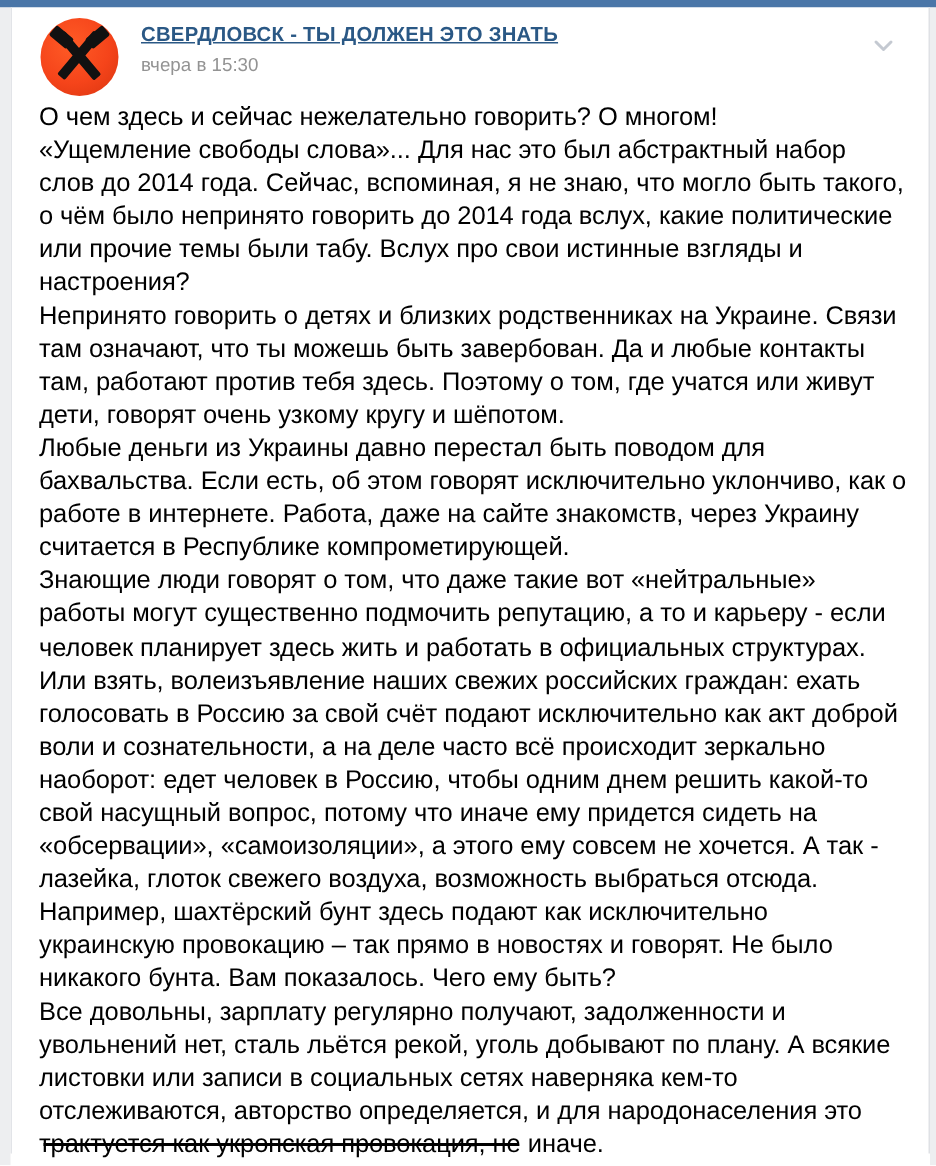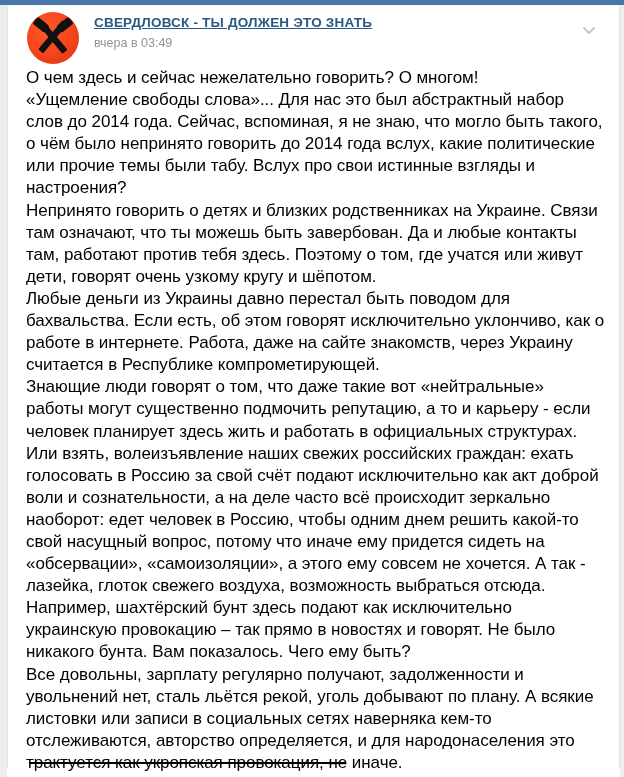--- a/index.html
+++ b/index.html
@@ -166,21 +166,21 @@
 
             <rect x="6.5" y="8.5" width="15" height="8.5" rx="1.5" transform="rotate(40 14 12.7)"></rect>
 
             <rect x="30.5" y="8.5" width="15" height="8.5" rx="1.5" transform="rotate(-40 38 12.7)"></rect>
           </g>
         </svg>
       </div>
 
       <div class="header-text">
         <a class="post-author" href="#">СВЕРДЛОВСК - ТЫ ДОЛЖЕН ЭТО ЗНАТЬ</a>
-        <span class="post-date">вчера в 03:49</span>
+        <span class="post-date">вчера в 15:30</span>
       </div>
 
       <div class="chevron">
         <svg width="16" height="16" viewBox="0 0 16 16" xmlns="http://www.w3.org/2000/svg">
           <path d="M3 6 L8 11 L13 6" fill="none" stroke="#c4c9d1" stroke-width="2" stroke-linecap="round" stroke-linejoin="round"></path>
         </svg>
       </div>
     </div>
 
     <div class="post-body">

